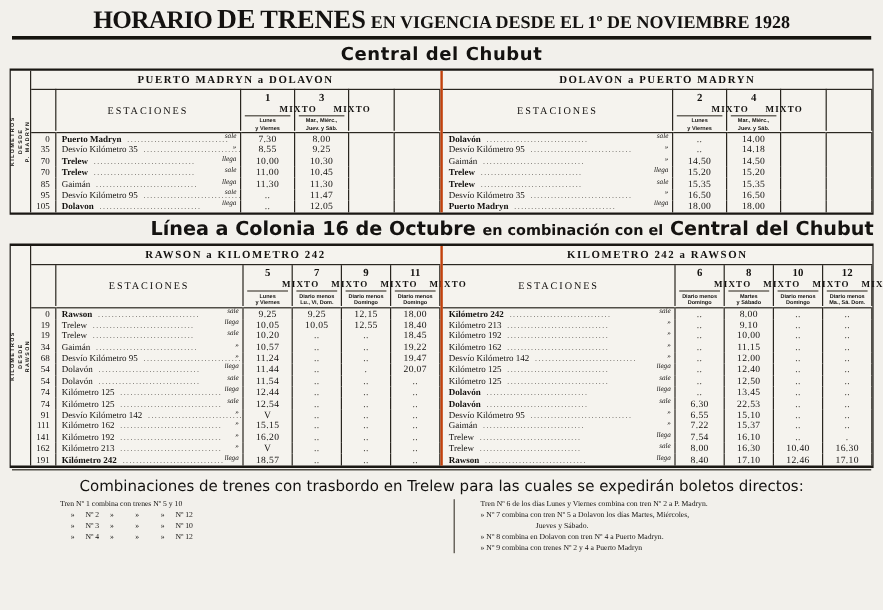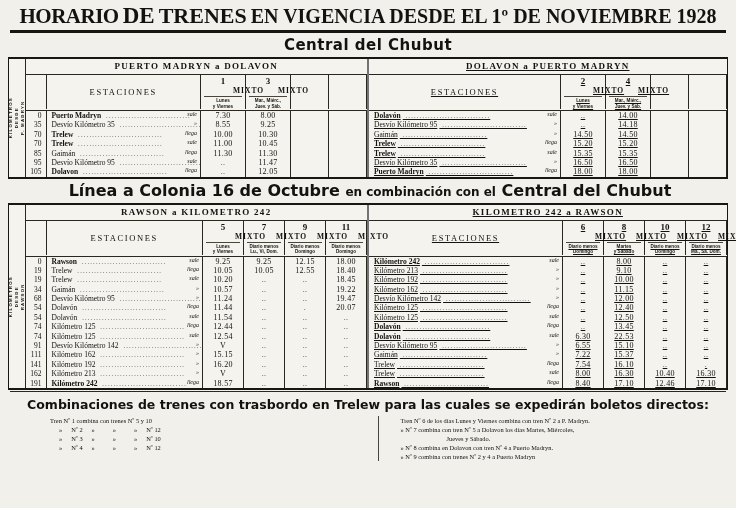--- a/index.html
+++ b/index.html
@@ -16,49 +16,49 @@
   .masthead{
     text-align:center;
     padding-top:3px;
     white-space:nowrap;
     letter-spacing:0px;
   }
   .masthead span{font-weight:bold;vertical-align:baseline;}
   .mh-xl{font-size:21px;letter-spacing:-0.5px;}
   .mh-md{font-size:23px;}
   .mh-lg{font-size:22px;}
-  .mh-sm{font-size:20px;font-family:Liberation Serif, serif;}
+  .mh-sm{font-size:15px;font-family:Liberation Serif, serif;}
   .rule-heavy{height:3px;background:#17150f;margin:1px 2px 0 2px;}
   .rule-thin{height:1px;background:#2a2620;margin:1px 2px;}
 
   .section-title{
     text-align:center;
     font-family:"DejaVu Sans", sans-serif;
     font-weight:bold;font-size:15px;
     letter-spacing:0.5px;
     margin:3px 0 3px 0;
   }
   .section-title2{
-    text-align:center;
+    text-align:right;
     font-family:"DejaVu Sans", sans-serif;
     font-weight:bold;font-size:16px;
     margin:2px 0 3px 4px;
     white-space:nowrap;
   }
   .section-title2 .thin{font-size:12px;font-weight:bold;}
 
   
   .block{
     display:flex;
     border:1px solid #1a1713;
     border-width:2px 1px 2px 1px;
     background:#f5f3ee;
   }
   .half{flex:1 1 50%;display:flex;min-width:0;justify-content:center;}
-  .half + .half{border-left:2px solid #737373;text-decoration:underline;}
+  .half + .half{border-left:2px solid #c2410c;}
 
   .kmcol{
     width:16px;flex:0 0 16px;
     border-right:1px solid #2a2620;
     display:flex;align-items:center;justify-content:center;
   }
   .kmcol .vert{
     writing-mode:vertical-rl;
     transform:rotate(180deg);
     font-size:4.4px;
@@ -123,21 +123,21 @@
     border-right:1px solid #2a2620;
     letter-spacing:0.3px;
   }
   td.tm.blankcell{color:#3a3630;}
   tr.r{height:9.4px;}
 
   
   .foot-title{
     text-align:center;
     font-family:"DejaVu Sans", sans-serif;
-    font-weight:bold;font-size:12.5px;
+    font-weight:normal;font-size:12.5px;
     margin:5px 0 4px 0;
   }
   .foot-cols{display:flex;font-size:6.4px;line-height:9px;}
   .fcol{flex:1 1 50%;padding:0 6px;}
   .fcol.left{padding-left:42px;border-right:1px solid #4a453c;}
   .fcol.right{padding-left:22px;}
   .fline{white-space:nowrap;}
   .fline .ditto{padding:0 9px;}
   .fsub{padding-left:46px;}
 </style>

